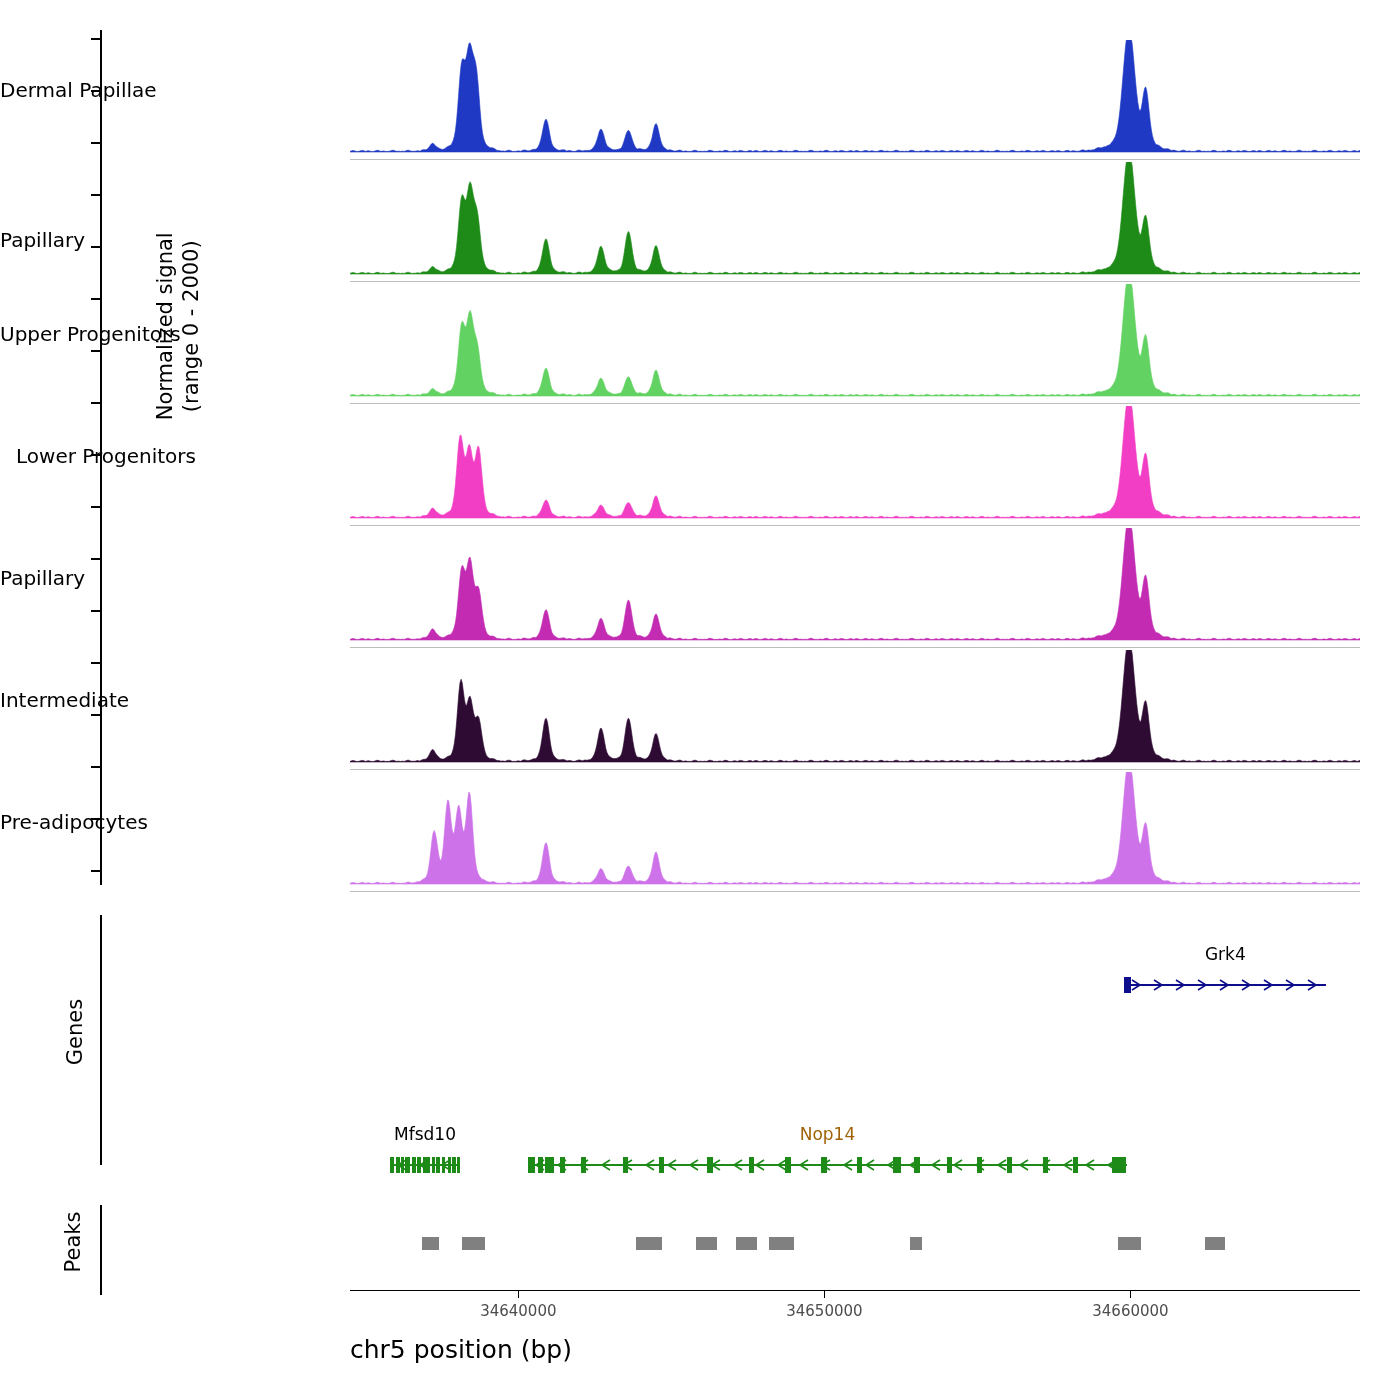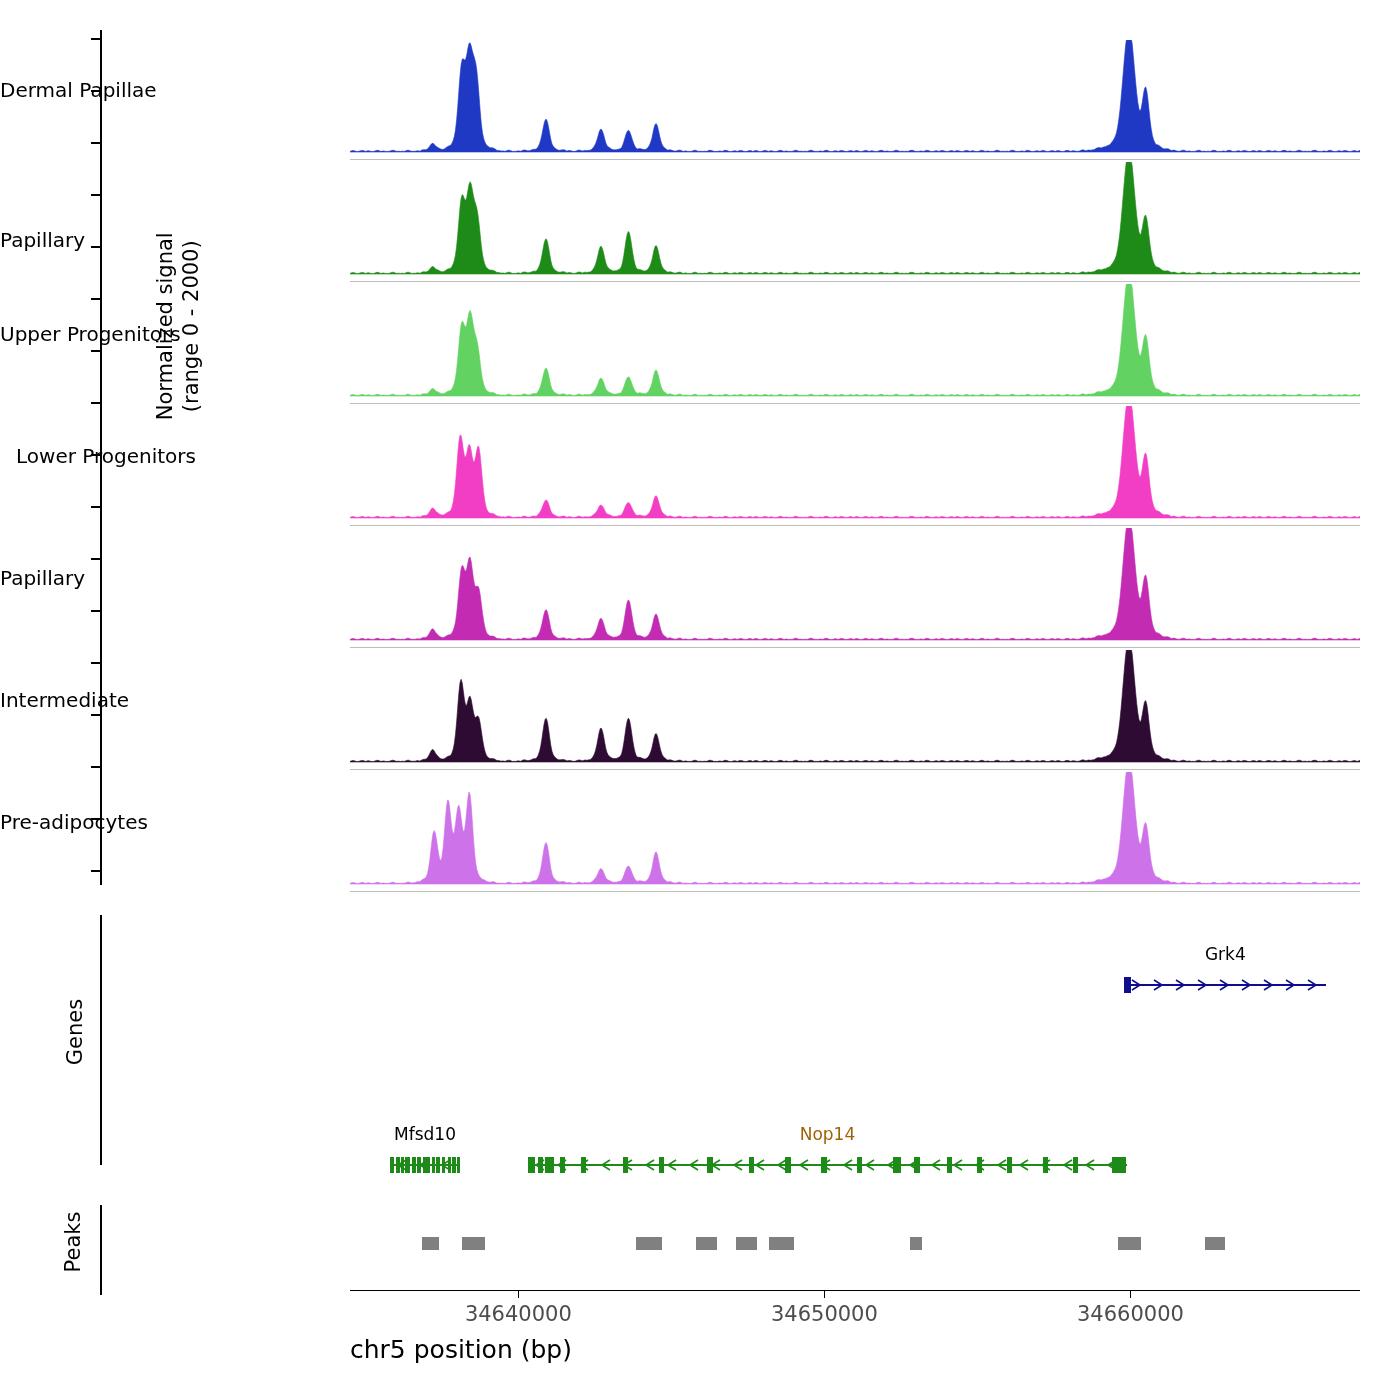--- a/index.html
+++ b/index.html
@@ -77,21 +77,21 @@
 
   
   .peaks-panel{position:absolute;left:350px;top:1215px;width:1010px;height:60px;}
   .peak{position:absolute;top:22px;height:13px;background:#808080;}
 
   
   .xaxis{position:absolute;left:350px;top:1290px;width:1010px;height:1px;background:#000;}
   .xtick{position:absolute;top:0;width:1px;height:8px;background:#000;}
   .xticklabel{
     position:absolute;top:12px;
-    font-size:21px;color:#4d4d4d;
+    font-size:15px;color:#4d4d4d;
     transform:translateX(-50%);
     white-space:nowrap;
   }
   .xlabel{
     position:absolute;
     left:350px;width:1010px;
     top:1335px;
     text-align:left;
     font-size:25px;
   }

